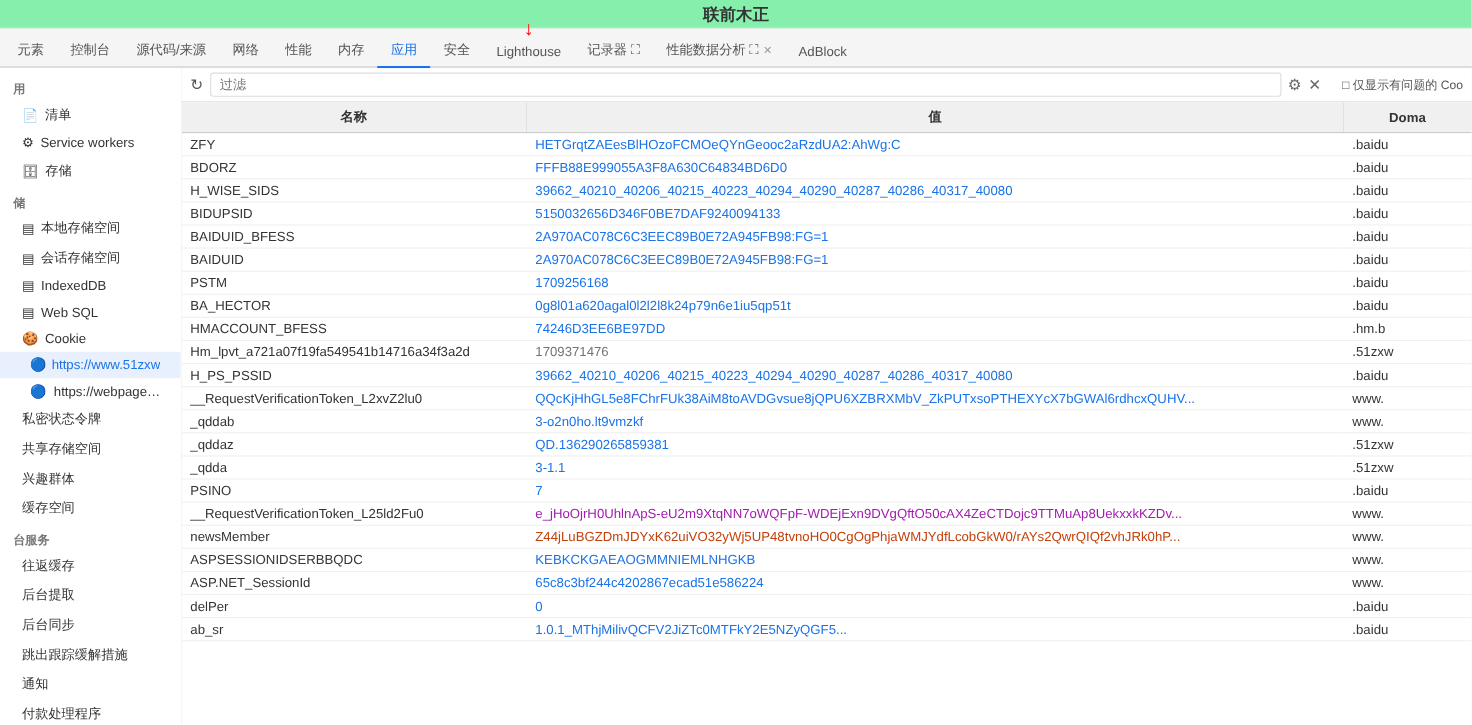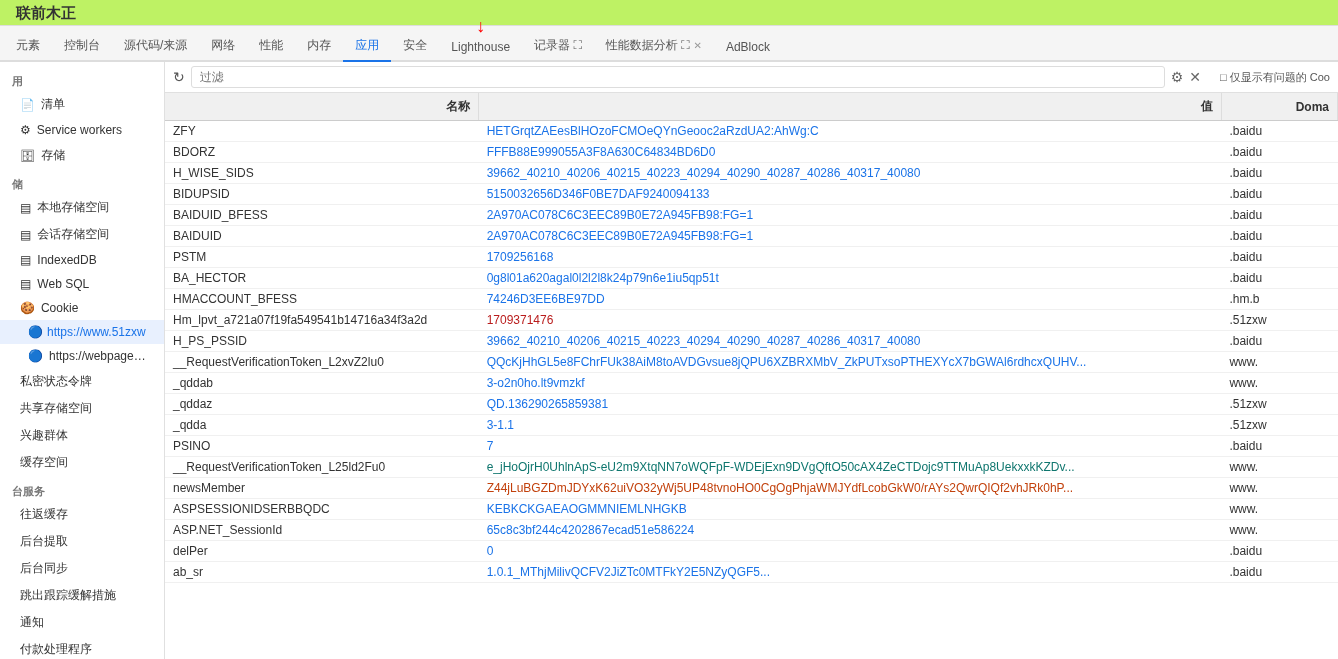--- a/index.html
+++ b/index.html
@@ -1,25 +1,25 @@
 <!DOCTYPE html>
 <html><head>
   <meta charset="utf-8">
   <style>
     * { box-sizing: border-box; margin: 0; padding: 0; }
     body { font-family: 'Microsoft YaHei', Arial, sans-serif; font-size: 12px; background: #f5f5f5; color: #333; height: 659px; overflow: hidden; display: flex; flex-direction: column; }
 
     
     .top-title {
-      text-align: left;
+      text-align: center;
       padding: 4px 16px 2px;
       font-size: 15px;
       font-weight: bold;
       color: #333;
-      background: #bef264;
+      background: #86efac;
       border-bottom: 1px solid #ddd;
     }
 
     
     .tab-bar {
       display: flex;
       align-items: flex-end;
       background: #f5f5f5;
       border-bottom: 2px solid #ddd;
       padding: 0 4px;
@@ -127,21 +127,21 @@
       border-collapse: collapse;
       font-size: 12px;
     }
     .data-table thead tr {
       background: #f0f0f0;
       position: sticky;
       top: 0;
       z-index: 1;
     }
     .data-table th {
-      text-align: right;
+      text-align: center;
       padding: 5px 8px;
       border-right: 1px solid #ddd;
       border-bottom: 1px solid #ccc;
       font-weight: 600;
       color: #333;
       white-space: nowrap;
     }
     .data-table td {
       padding: 3px 8px;
       border-bottom: 1px solid #f0f0f0;
@@ -332,21 +332,21 @@
               <td class="col-value value-cell" style="color: rgb(26, 115, 232); overflow: hidden; text-overflow: ellipsis; max-width: 640px;">0g8l01a620agal0l2l2l8k24p79n6e1iu5qp51t</td>
               <td class="col-domain domain-cell">.baidu</td>
             </tr>
             <tr>
               <td class="col-name name-cell">HMACCOUNT_BFESS</td>
               <td class="col-value value-cell" style="color: rgb(26, 115, 232); overflow: hidden; text-overflow: ellipsis; max-width: 640px;">74246D3EE6BE97DD</td>
               <td class="col-domain domain-cell">.hm.b</td>
             </tr>
             <tr>
               <td class="col-name name-cell">Hm_lpvt_a721a07f19fa549541b14716a34f3a2d</td>
-              <td class="col-value value-cell" style="color: #b91c1c; overflow: hidden; text-overflow: ellipsis; max-width: 640px;">1709371476</td>
+              <td class="col-value value-cell" style="color: #737373; overflow: hidden; text-overflow: ellipsis; max-width: 640px;">1709371476</td>
               <td class="col-domain domain-cell">.51zxw</td>
             </tr>
             <tr>
               <td class="col-name name-cell">H_PS_PSSID</td>
               <td class="col-value value-cell" style="color: rgb(26, 115, 232); overflow: hidden; text-overflow: ellipsis; max-width: 640px;">39662_40210_40206_40215_40223_40294_40290_40287_40286_40317_40080</td>
               <td class="col-domain domain-cell">.baidu</td>
             </tr>
             <tr>
               <td class="col-name name-cell">__RequestVerificationToken_L2xvZ2lu0</td>
               <td class="col-value value-cell" style="color: rgb(26, 115, 232); overflow: hidden; text-overflow: ellipsis; max-width: 640px;">QQcKjHhGL5e8FChrFUk38AiM8toAVDGvsue8jQPU6XZBRXMbV_ZkPUTxsoPTHEXYcX7bGWAl6rdhcxQUHV...</td>
@@ -367,21 +367,21 @@
               <td class="col-value value-cell" style="color: rgb(26, 115, 232); overflow: hidden; text-overflow: ellipsis; max-width: 640px;">3-1.1</td>
               <td class="col-domain domain-cell">.51zxw</td>
             </tr>
             <tr>
               <td class="col-name name-cell">PSINO</td>
               <td class="col-value value-cell" style="color: rgb(26, 115, 232); overflow: hidden; text-overflow: ellipsis; max-width: 640px;">7</td>
               <td class="col-domain domain-cell">.baidu</td>
             </tr>
             <tr>
               <td class="col-name name-cell">__RequestVerificationToken_L25ld2Fu0</td>
-              <td class="col-value value-cell" style="color: #0f766e; overflow: hidden; text-overflow: ellipsis; max-width: 640px;">e_jHoOjrH0UhlnApS-eU2m9XtqNN7oWQFpF-WDEjExn9DVgQftO50cAX4ZeCTDojc9TTMuAp8UekxxkKZDv...</td>
+              <td class="col-value value-cell" style="color: #a21caf; overflow: hidden; text-overflow: ellipsis; max-width: 640px;">e_jHoOjrH0UhlnApS-eU2m9XtqNN7oWQFpF-WDEjExn9DVgQftO50cAX4ZeCTDojc9TTMuAp8UekxxkKZDv...</td>
               <td class="col-domain domain-cell">www.</td>
             </tr>
             <tr>
               <td class="col-name name-cell">newsMember</td>
               <td class="col-value value-cell" style="color: #c2410c; overflow: hidden; text-overflow: ellipsis; max-width: 640px;">Z44jLuBGZDmJDYxK62uiVO32yWj5UP48tvnoHO0CgOgPhjaWMJYdfLcobGkW0/rAYs2QwrQIQf2vhJRk0hP...</td>
               <td class="col-domain domain-cell">www.</td>
             </tr>
             <tr>
               <td class="col-name name-cell">ASPSESSIONIDSERBBQDC</td>
               <td class="col-value value-cell" style="color: rgb(26, 115, 232); overflow: hidden; text-overflow: ellipsis; max-width: 640px;">KEBKCKGAEAOGMMNIEMLNHGKB</td>

